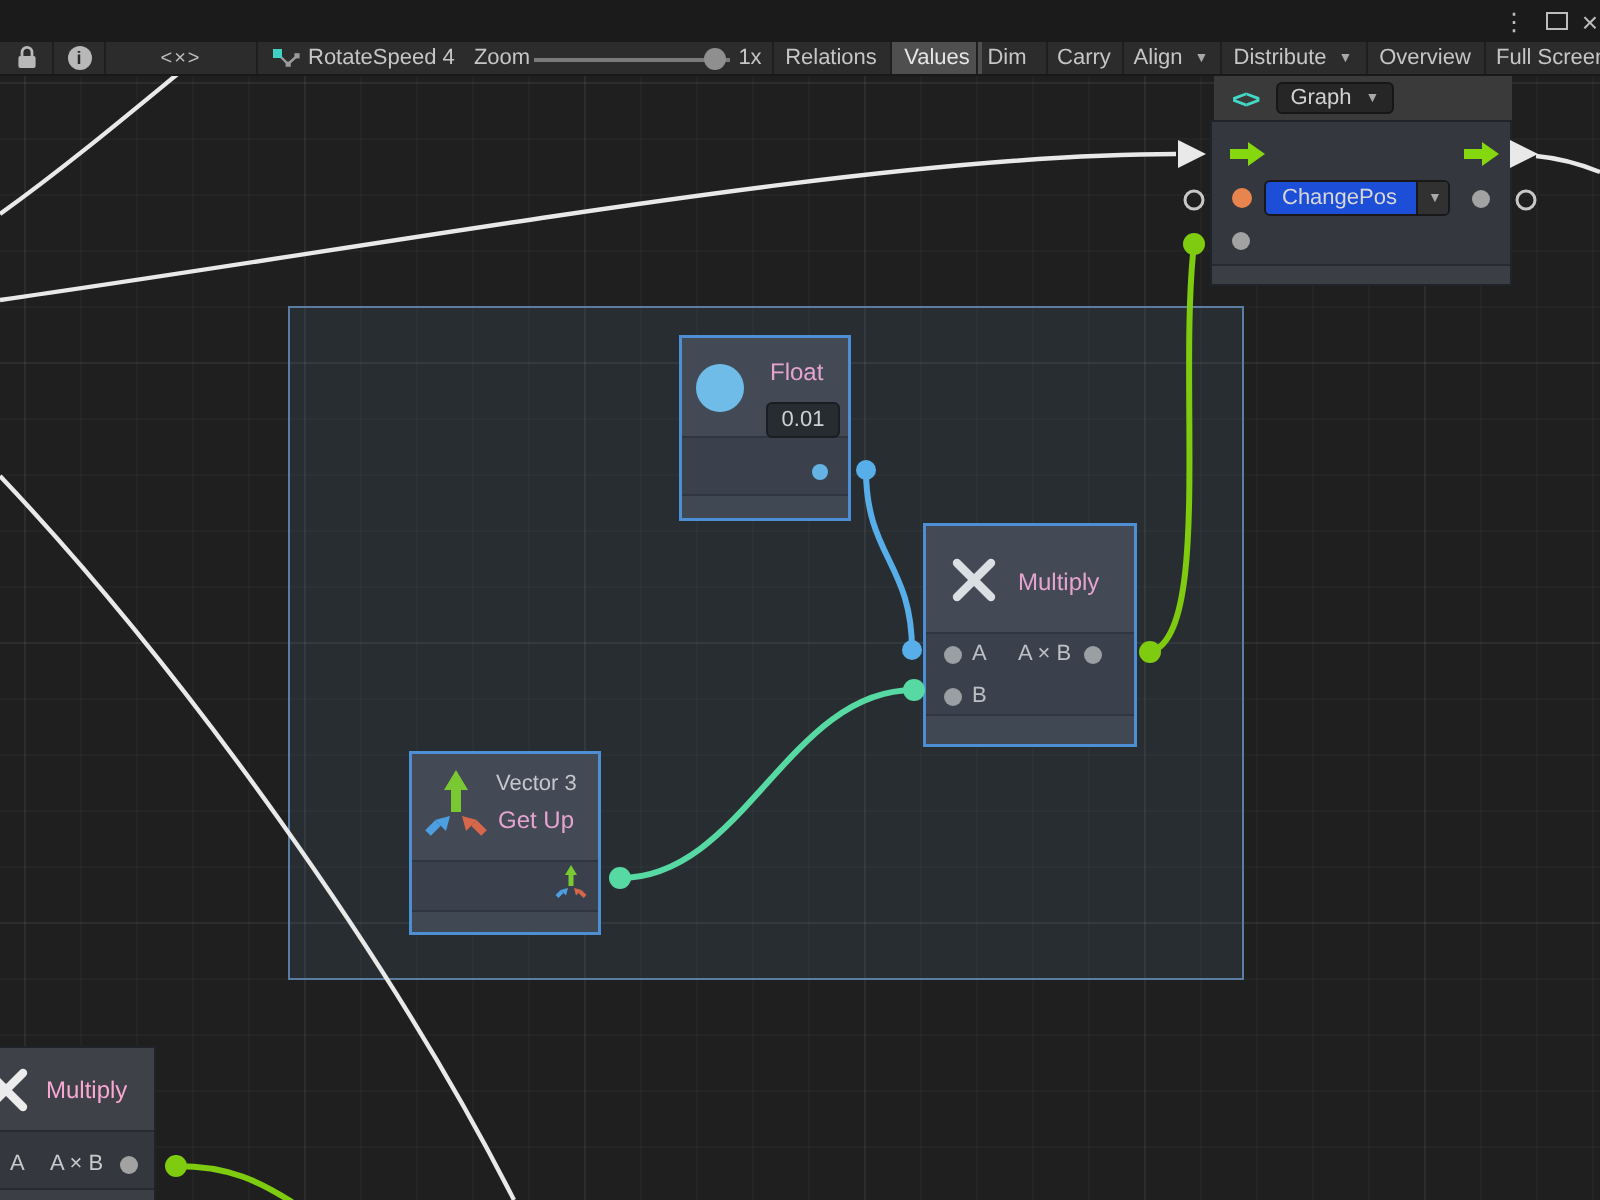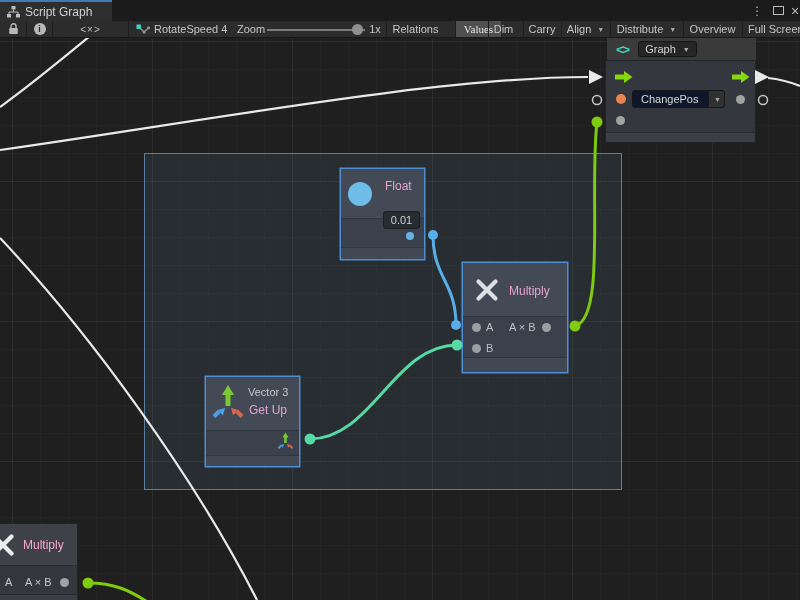--- a/index.html
+++ b/index.html
@@ -55,39 +55,30 @@
   .dot-orange { width:10px; height:10px; background:#e8854e; }
   .value-box { position:absolute; background:#1e1e1e; border:1px solid #0e0e0e; border-radius:3px;
                color:#dcdcdc; font-size:11px; text-align:center; line-height:16px; }
   .float-circle { position:absolute; width:24px; height:24px; border-radius:50%; background:#72c4f2; }
   
   .graph-strip { position:absolute; left:607px; top:0; width:149px; height:22px; background:#3a3a3a; z-index:5;
                  display:flex; align-items:center; }
   .angle-icon { color:#43d9c7; font-weight:bold; font-size:13px; letter-spacing:-1px; margin-left:9px; }
   .graph-btn { margin-left:9px; height:16px; background:#262626; border:1px solid #161616; border-radius:3px;
                display:flex; align-items:center; padding:0 6px; gap:5px; font-size:11px; color:#d2d2d2; }
-  .select-box { position:absolute; height:18px; background:#0f172a; border:1px solid #181818; border-radius:3px;
+  .select-box { position:absolute; height:18px; background:#1d4ed8; border:1px solid #181818; border-radius:3px;
                 display:flex; align-items:center; font-size:11px; color:#d8d8d8; }
   .select-box .lbl { padding:0 8px; flex:1; }
   .select-box .dd { width:16px; align-self:stretch; border-left:1px solid #181818; background:#313131;
                     display:flex; align-items:center; justify-content:center; border-radius:0 2px 2px 0; }
 </style>
 </head>
 <body>
 
 <div class="titlebar">
-  <div class="tab">
-    <svg width="13" height="12" viewBox="0 0 13 12">
-      <rect x="4.5" y="0" width="4" height="3.5" fill="#bdbdbd"></rect>
-      <rect x="0" y="8" width="4" height="3.5" fill="#bdbdbd"></rect>
-      <rect x="9" y="8" width="4" height="3.5" fill="#bdbdbd"></rect>
-      <path d="M6.5,3.5 V6 M2,8 V6 H11 V8" stroke="#bdbdbd" stroke-width="1" fill="none"></path>
-    </svg>
-    <span>Script Graph</span>
-  </div>
   <div class="win-ctrl wc-menu">⋮</div>
   <div class="win-ctrl wc-max">
       <i></i>
     </div>
   <div class="win-ctrl wc-close">×</div>
 </div>
 
 <div class="toolbar">
   <div class="tb-item tb-btn" style="left:0;width:26px;">
     <svg width="11" height="12" viewBox="0 0 11 12">
@@ -114,21 +105,21 @@
     <span>Zoom</span>
   </div>
   <div class="zoom-track"></div>
   <div class="zoom-handle"></div>
   <div class="tb-item" style="left:366px;width:18px;">
     <span>1x</span>
   </div>
   <div class="tb-item tb-btn tb-sep" style="left:386px;width:58px;">
       <span>Relations</span>
     </div>
-  <div class="tb-item tb-btn tb-sep tb-active" style="left:455px;width:46px;font-family:Liberation Serif, serif;">
+  <div class="tb-item tb-btn tb-sep tb-active" style="left:445px;width:46px;">
       <span>Values</span>
     </div>
   <div class="tb-item tb-btn tb-sep" style="left:488px;width:30px;">
       <span>Dim</span>
     </div>
   <div class="tb-item tb-btn tb-sep" style="left:523px;width:37px;">
       <span>Carry</span>
     </div>
   <div class="tb-item tb-btn tb-sep" style="left:561px;width:48px;">
     <span>Align</span>
@@ -172,21 +163,21 @@
     </div>
     <span class="dot dot-gray" style="left:130px;top:34px;"></span>
     <span class="dot dot-gray" style="left:10px;top:55px;"></span>
     <div class="n-foot" style="height:10px;"></div>
   </div>
 
   <div class="node selected" style="left:340px;top:130px;width:85px;height:92px;">
     <div class="n-head" style="height:50px;">
       <span class="float-circle" style="left:7px;top:13px;"></span>
       <span class="n-title" style="left:44px;top:10px;">Float</span>
-      <div class="value-box" style="left:42px;top:42px;width:37px;height:18px;">0.01</div>
+      <div class="value-box" style="left:42px;top:32px;width:37px;height:18px;">0.01</div>
     </div>
     <span class="dot dot-blue" style="right:10px;top:63px;"></span>
     <div class="n-foot" style="height:12px;"></div>
   </div>
 
   <div class="node selected" style="left:462px;top:224px;width:106px;height:111px;">
     <div class="n-head" style="height:54px;">
       <svg width="24" height="24" viewBox="0 0 24 24" style="position:absolute;left:12px;top:15px;">
         <path d="M3.5,3.5 L20.5,20.5 M20.5,3.5 L3.5,20.5" stroke="#ececec" stroke-width="4.2" stroke-linecap="round"></path>
       </svg>

